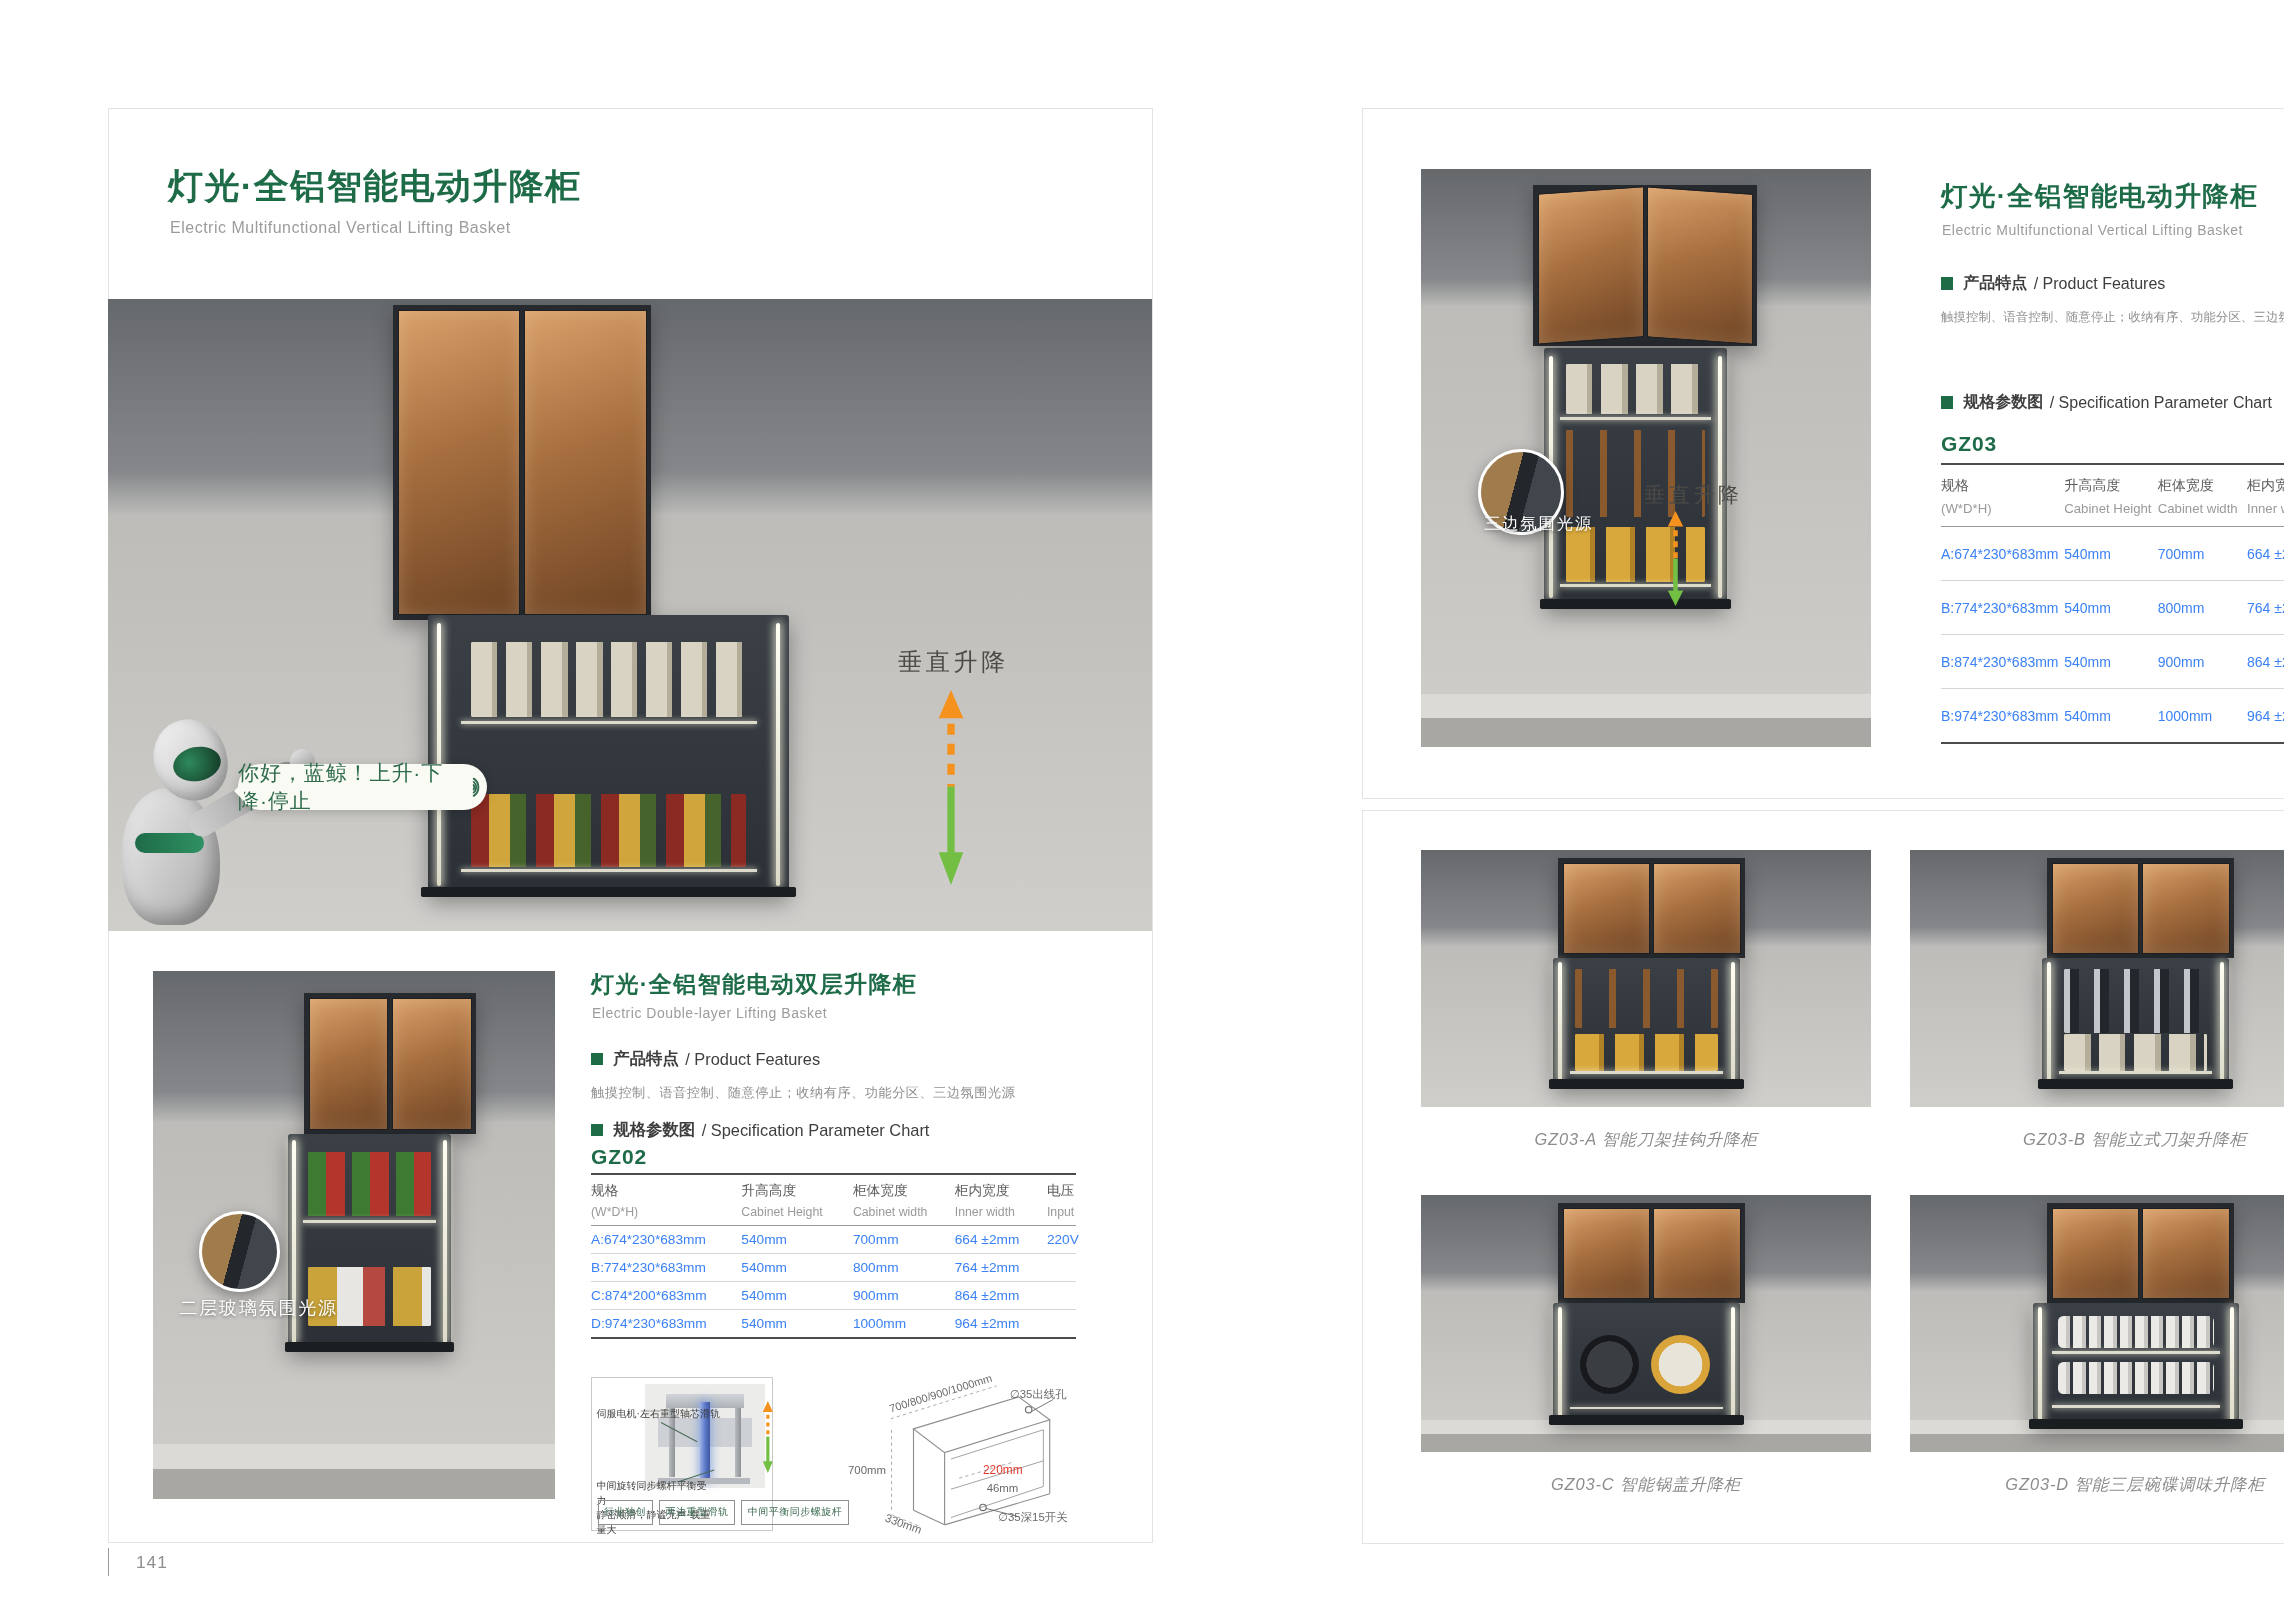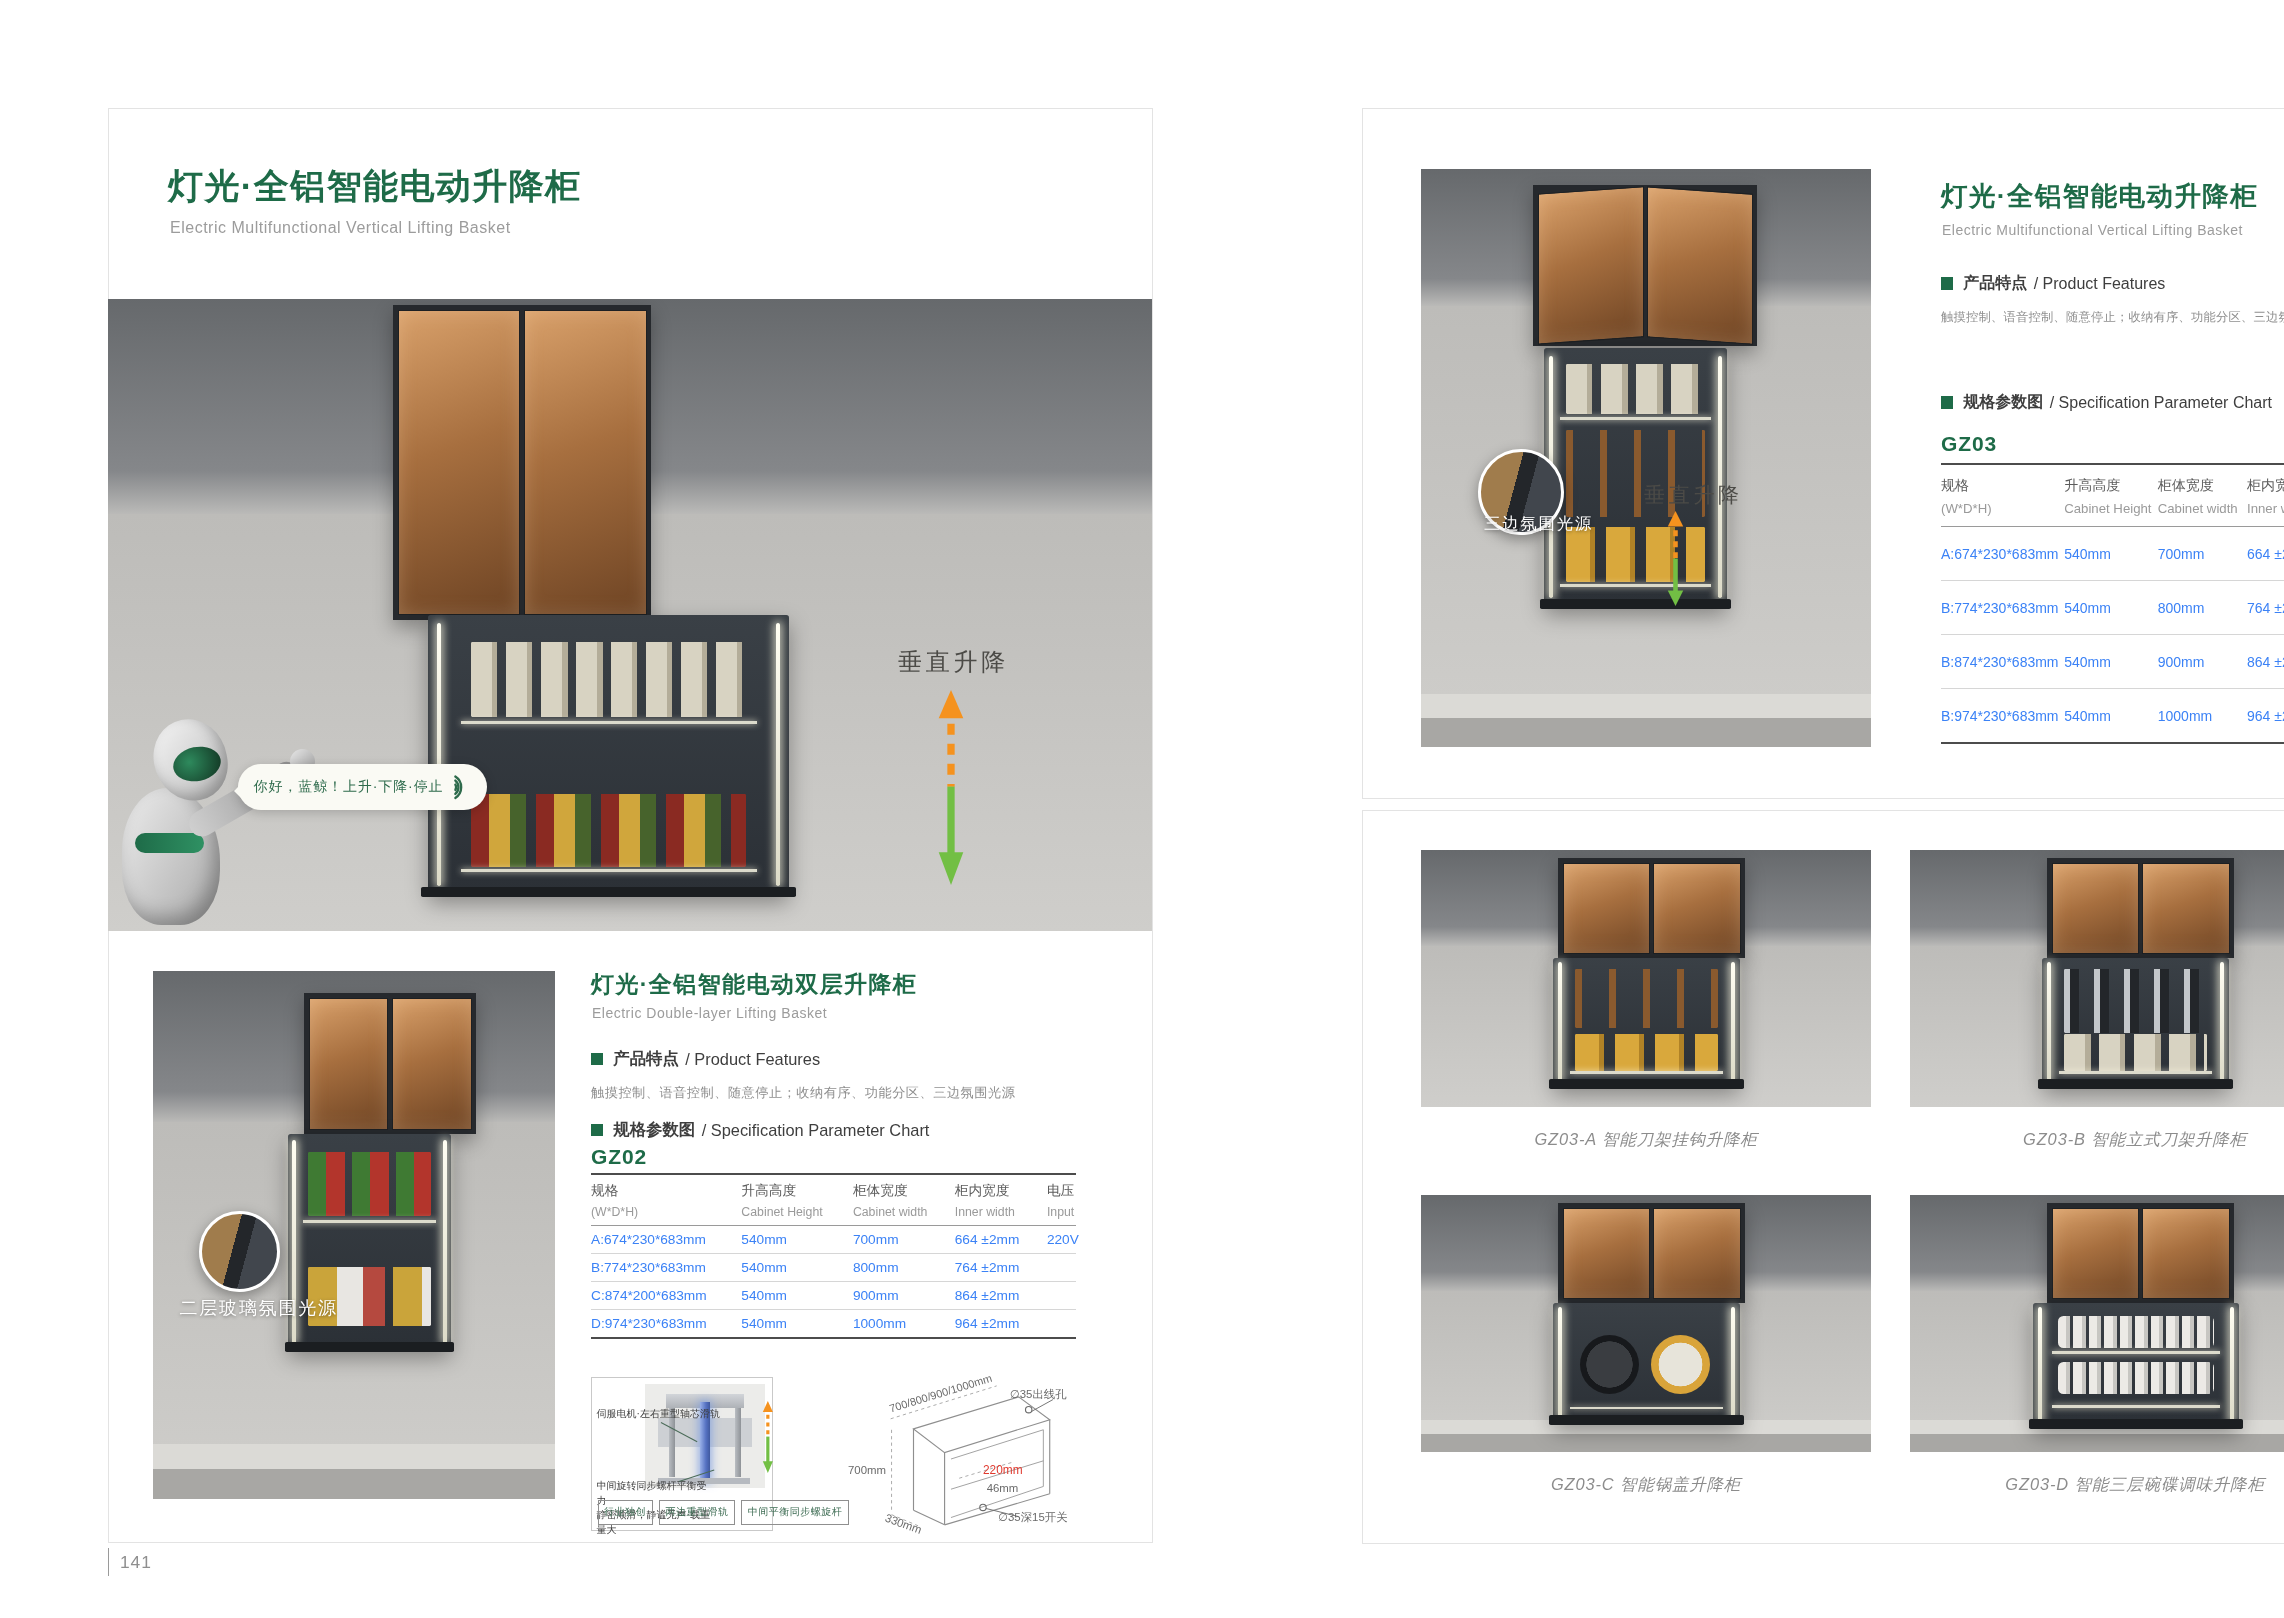--- a/index.html
+++ b/index.html
@@ -136,21 +136,21 @@
 
       <div class="robot" style="left:13.7px;top:420px;width:201px;height:212px;">
         <div class="r-body"></div>
         <div class="r-stripe"></div>
         <div class="r-head"></div>
         <div class="r-visor"></div>
         <div class="r-arm"></div>
         <div class="r-hand"></div>
       </div>
 
-      <div class="bubble" style="left:130px;top:465px;width:249px;height:46px;font-size:14px;">
+      <div class="bubble" style="left:130px;top:465px;width:249px;height:46px;font-size:21px;">
         <span>你好，蓝鲸！上升·下降·停止</span>
         <svg width="20" height="26.5" viewBox="0 0 60 76">
           <path d="M10 30 A14 14 0 0 1 10 46" fill="none" stroke="#2e6b4c" stroke-width="7" stroke-linecap="round"></path>
           <path d="M10 18 A26 26 0 0 1 10 58" fill="none" stroke="#2e6b4c" stroke-width="7" stroke-linecap="round"></path>
           <path d="M10 6  A38 38 0 0 1 10 70" fill="none" stroke="#2e6b4c" stroke-width="7" stroke-linecap="round"></path>
         </svg>
       </div>
 
       <div class="lift-label" style="left:790px;top:347px;font-size:24px;">垂直升降</div>
       <svg class="abs" style="left:827px;top:391px;" width="32" height="196" viewBox="0 0 70 430">
@@ -493,16 +493,16 @@
         <div class="shelf" style="top:48px;"></div>
         <div class="items plates" style="top:59px;height:32px;"></div>
         <div class="shelf" style="bottom:18px;"></div>
         <div class="base"></div>
       </div>
     </div>
     <div class="caption" style="left:547px;top:663px;width:450px;font-size:16.4px;">GZ03-D  智能三层碗碟调味升降柜</div>
   </section>
 
   <div class="pline" style="left:108px;top:1548px;"></div>
-  <div class="pnum" style="left:120px;top:1552px;">141</div>
+  <div class="pnum" style="left:136px;top:1552px;">141</div>
 
 </div>
 
 
 </body></html>

